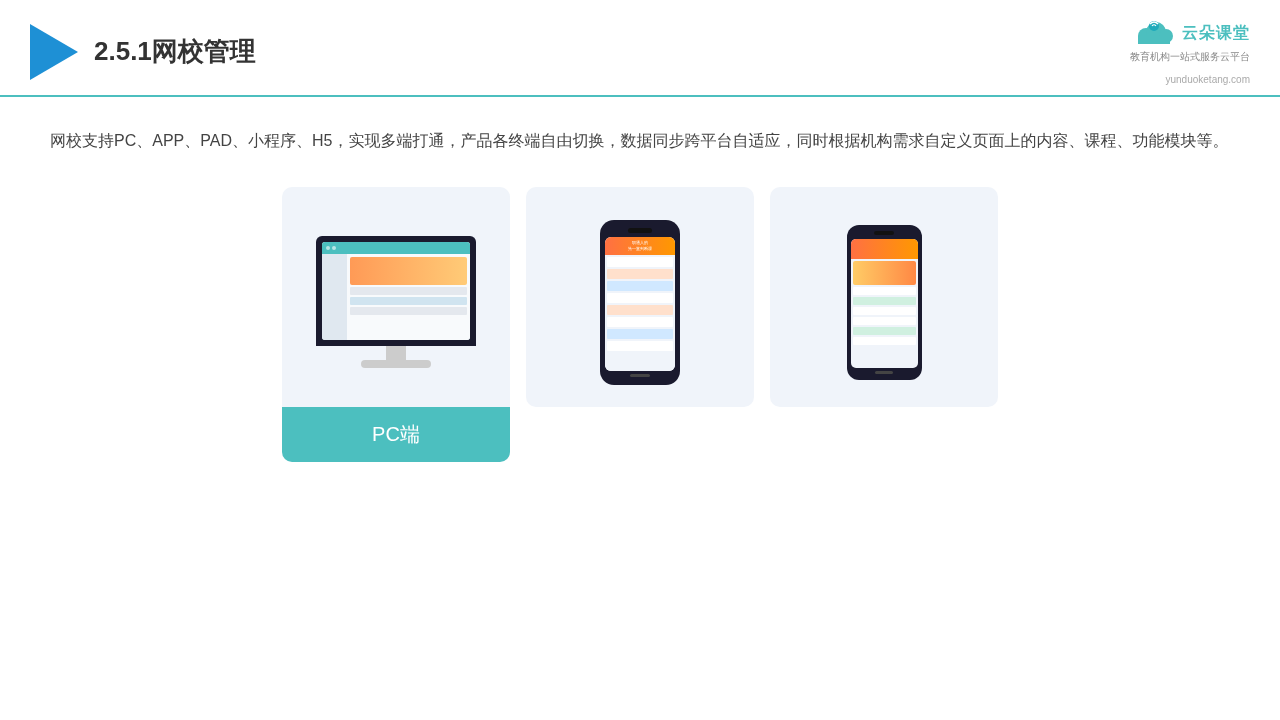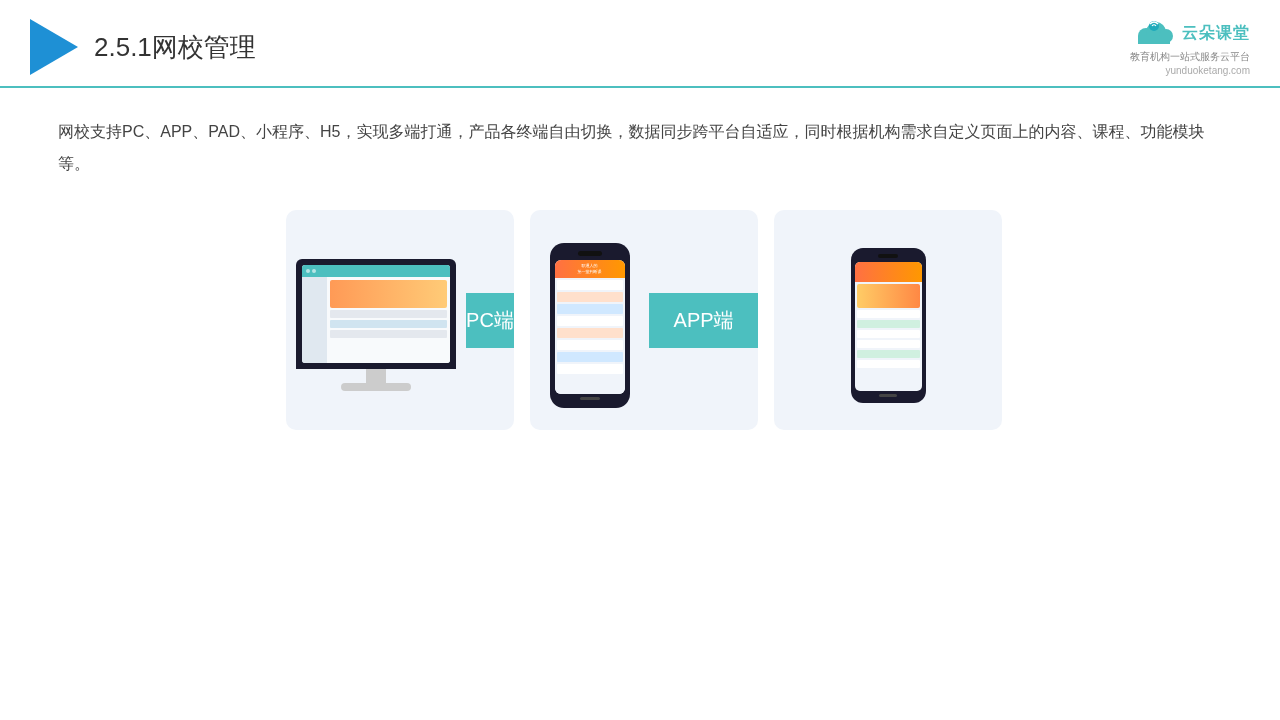--- a/index.html
+++ b/index.html
@@ -27,21 +27,21 @@
     }
     .logo-triangle {
       width: 0;
       height: 0;
       border-top: 28px solid transparent;
       border-bottom: 28px solid transparent;
       border-left: 48px solid #1E90D5;
     }
     .page-title {
       font-size: 26px;
-      font-weight: normal;
+      font-weight: bold;
       color: #333;
     }
     .header-right {
       display: flex;
       flex-direction: column;
       align-items: flex-end;
     }
     .brand-logo {
       display: flex;
       align-items: center;
@@ -59,27 +59,26 @@
     }
     .brand-sub {
       font-size: 10px;
       color: #888;
       text-align: right;
       margin-top: 2px;
     }
     .brand-url {
       font-size: 10px;
       color: #aaa;
-      margin-top: 1px;
+      margin-top: 10px;
     }
 
     
     .main-content {
       padding: 28px 50px 20px 50px;
-      margin-left: 8px;
     }
     .description {
       font-size: 16px;
       color: #444;
       line-height: 2;
       margin-bottom: 30px;
     }
 
     
     .cards-container {
@@ -88,21 +87,21 @@
       justify-content: center;
       align-items: flex-start;
       margin-top: 10px;
     }
 
     .card {
       background: #f0f4fa;
       border-radius: 10px;
       width: 228px;
       display: flex;
-      flex-direction: row;
+      flex-direction: column;
       align-items: center;
       overflow: hidden;
     }
 
     .card-image-area {
       width: 100%;
       height: 220px;
       display: flex;
       align-items: center;
       justify-content: center;
@@ -477,21 +476,20 @@
               <div class="phone-row"></div>
               <div class="phone-row-orange"></div>
               <div class="phone-row"></div>
               <div class="phone-row-blue"></div>
               <div class="phone-row"></div>
             </div>
           </div>
           <div class="phone-home"></div>
         </div>
       </div>
-      <div class="card-label">APP端</div>
     </div>
 
 
 
     <div class="card">
       <div class="card-image-area">
         <div class="h5-phone">
           <div class="h5-notch"></div>
           <div class="h5-screen">
             <div class="h5-header"></div>

